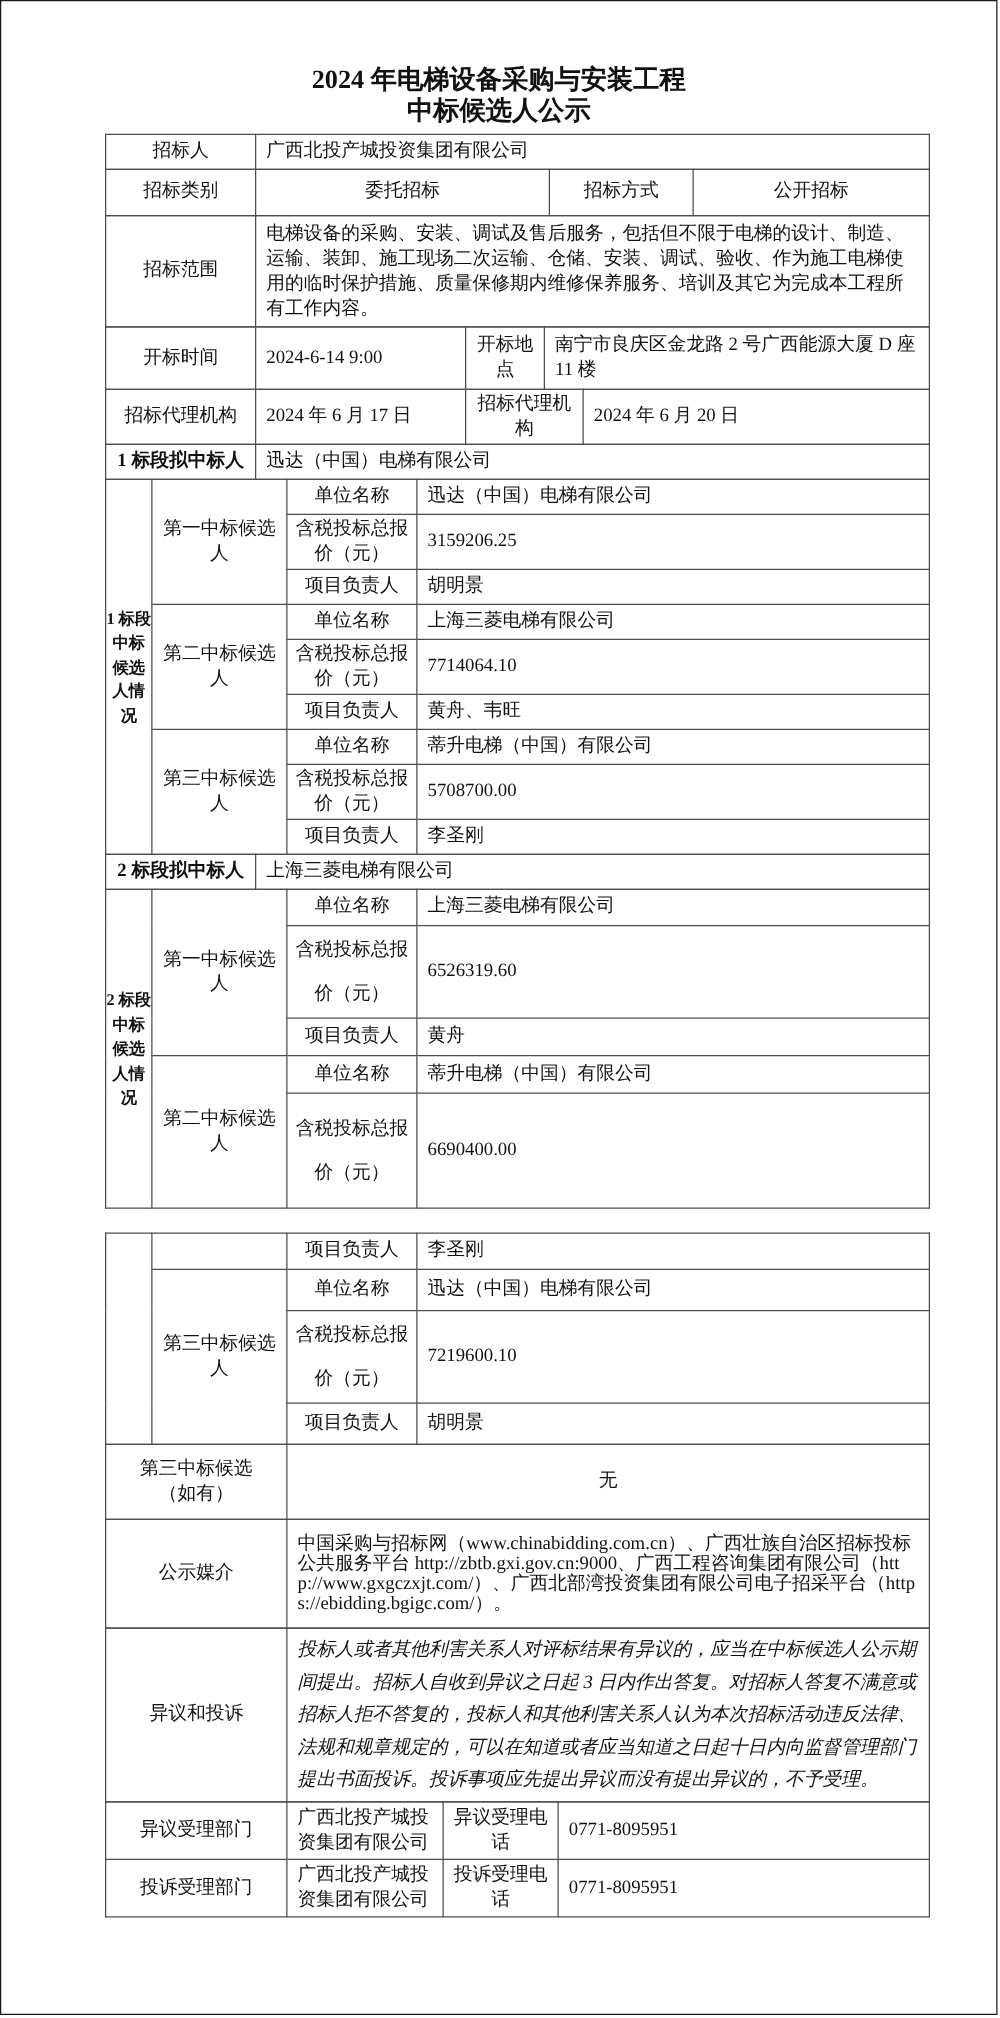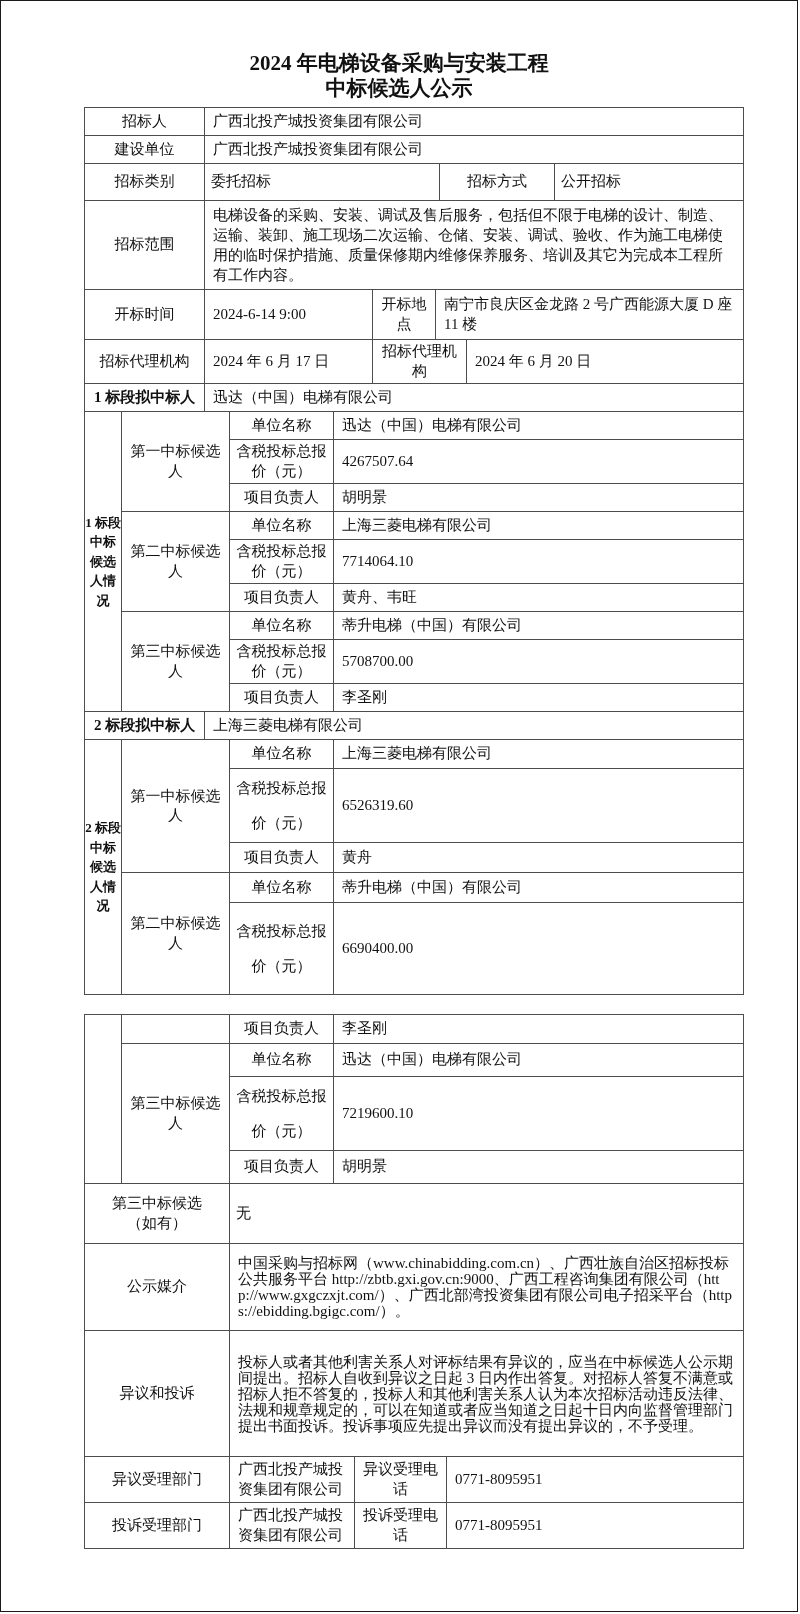--- a/index.html
+++ b/index.html
@@ -30,34 +30,34 @@
     border:1px solid #4d4d4d;
     font-size:15px;
     line-height:1.3;
     padding:2px 6px;
     vertical-align:middle;
     word-break:break-all;
     overflow:hidden;
   }
   td.lab{text-align:center;padding:2px 2px;}
   td.val{text-align:left;padding:2px 8px;}
-  td.ctr{}
+  td.ctr{text-align:center;}
   td.bold{font-weight:bold;}
   td.pre{white-space:pre-line;}
   td.group{
     font-weight:bold;
     font-size:13px;
     padding:2px 0;
     text-align:center;
     white-space:pre-line;
     line-height:1.5;
   }
   td.scope{line-height:20px;padding:4px 8px;}
   td.media{line-height:16px;padding:4px 8px;}
-  td.objection{line-height:16px;padding:4px 8px;}
+  td.objection{line-height:26px;padding:4px 8px;font-style:italic;}
   td.tall{line-height:2.3;}
   .gap{height:19px;}
 </style>
 </head>
 <body>
 
 <div class="page">
 
   <div class="title">
     <div>2024 年电梯设备采购与安装工程</div>
@@ -68,24 +68,20 @@
 
 
     <table class="stack">
       <colgroup>
           <col style="width:120px">
           <col style="width:539px">
         </colgroup>
       <tbody>
           <tr style="height:28px">
         <td class="lab">招标人</td>
-        <td class="val">广西北投产城投资集团有限公司</td>
-      </tr>
-      <tr style="height:28px">
-        <td class="lab">建设单位</td>
         <td class="val">广西北投产城投资集团有限公司</td>
       </tr>
     </tbody>
       </table>
 
     <table class="stack">
       <colgroup>
           <col style="width:120px">
           <col style="width:235px">
           <col style="width:115px">
@@ -177,21 +173,21 @@
 人情
 况</td>
         <td class="lab pre" rowspan="3">第一中标候选
 人</td>
         <td class="lab">单位名称</td>
         <td class="val">迅达（中国）电梯有限公司</td>
       </tr>
       <tr style="height:39px">
         <td class="lab pre">含税投标总报
 价（元）</td>
-        <td class="val">4267507.64</td>
+        <td class="val">3159206.25</td>
       </tr>
       <tr style="height:28px">
         <td class="lab">项目负责人</td>
         <td class="val">胡明景</td>
       </tr>
       <tr style="height:28px">
         <td class="lab pre" rowspan="3">第二中标候选
 人</td>
         <td class="lab">单位名称</td>
         <td class="val">上海三菱电梯有限公司</td>

